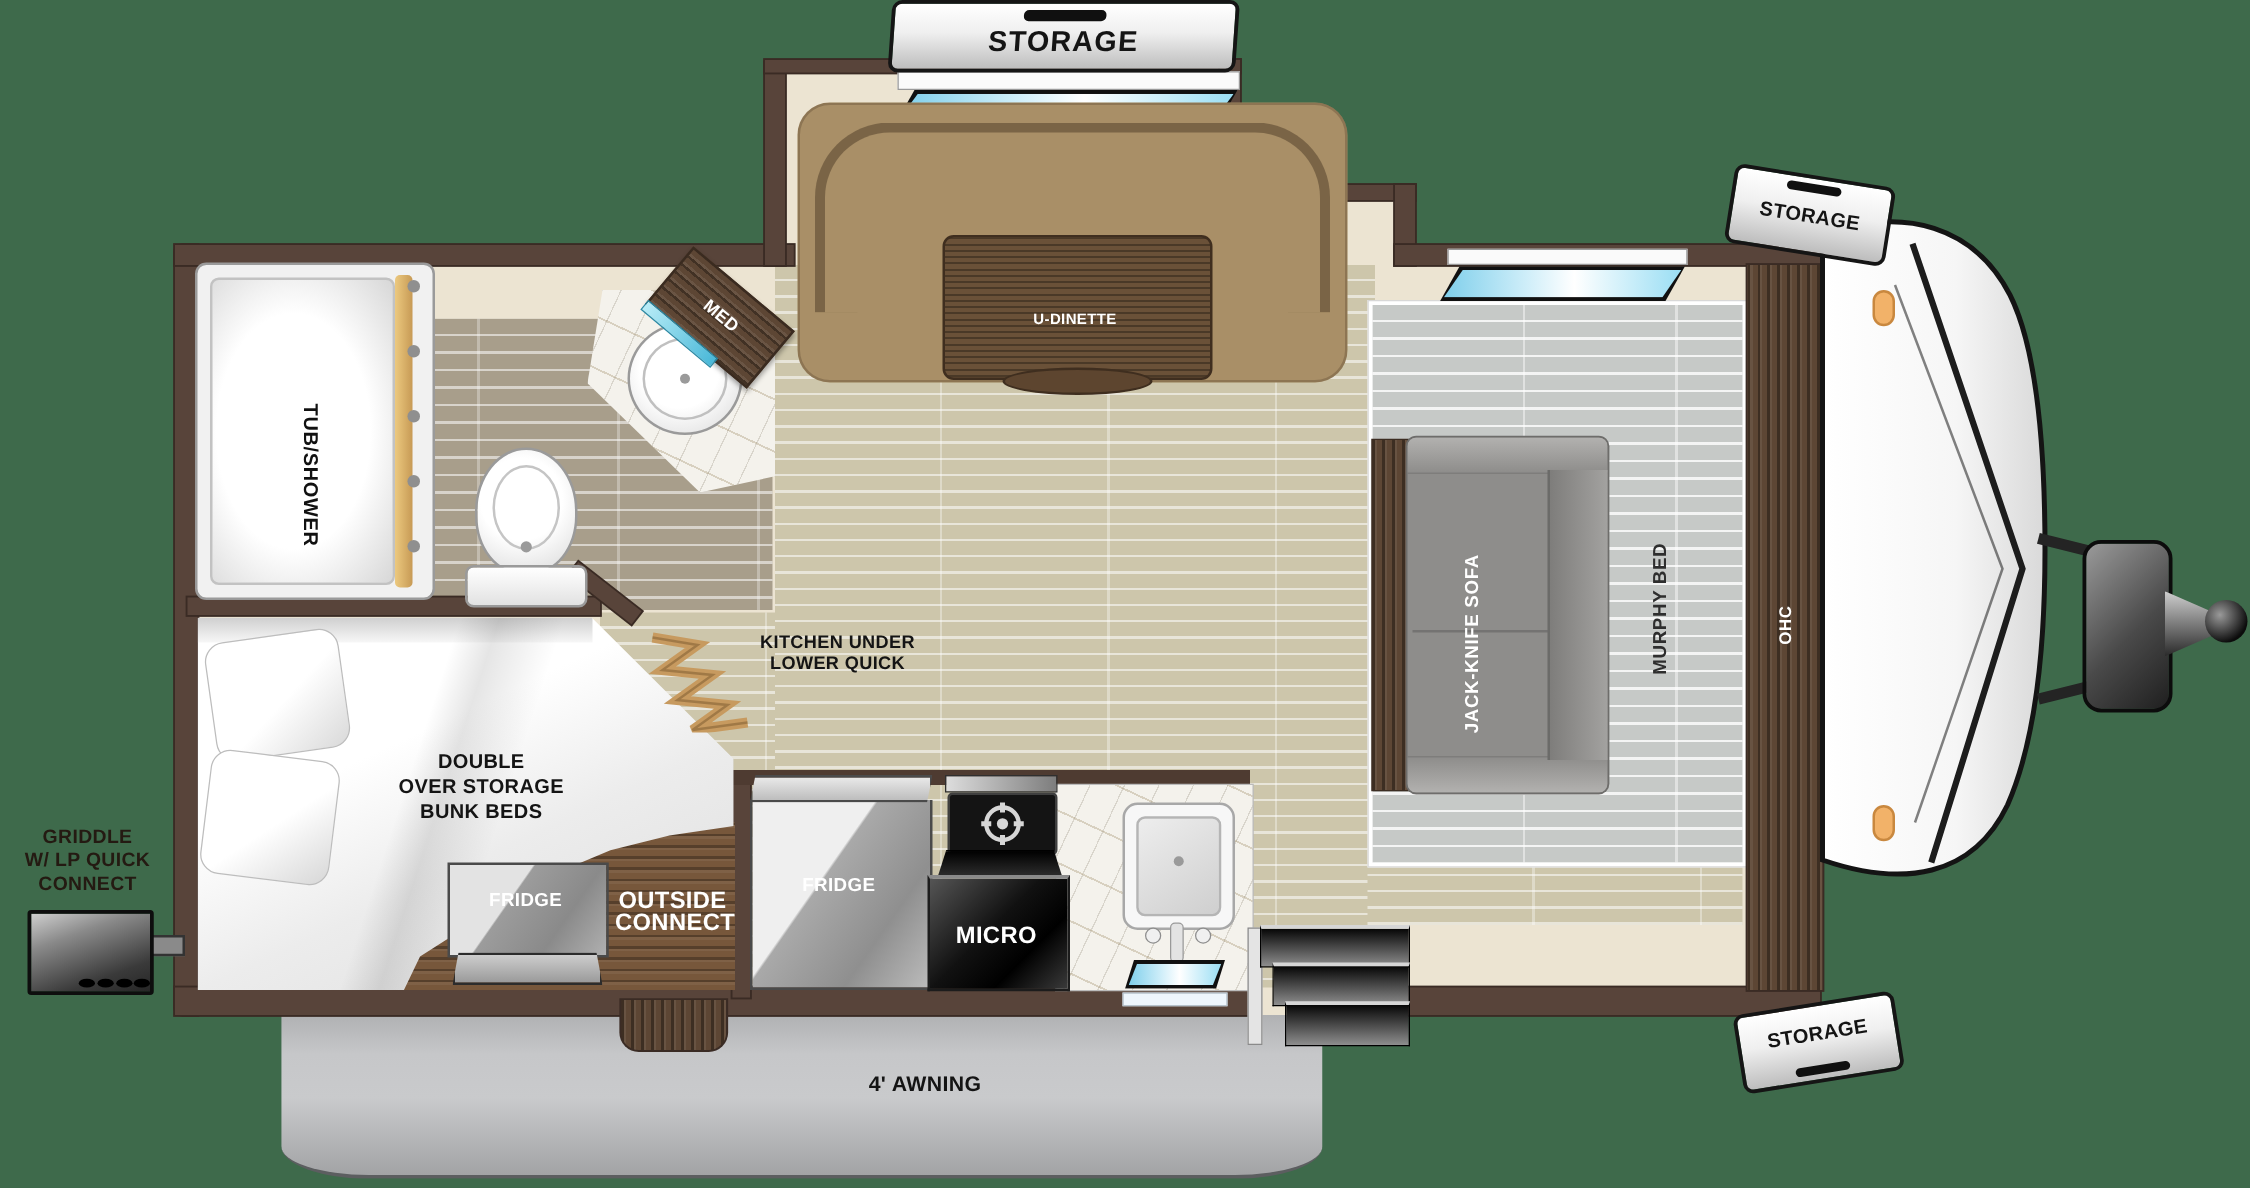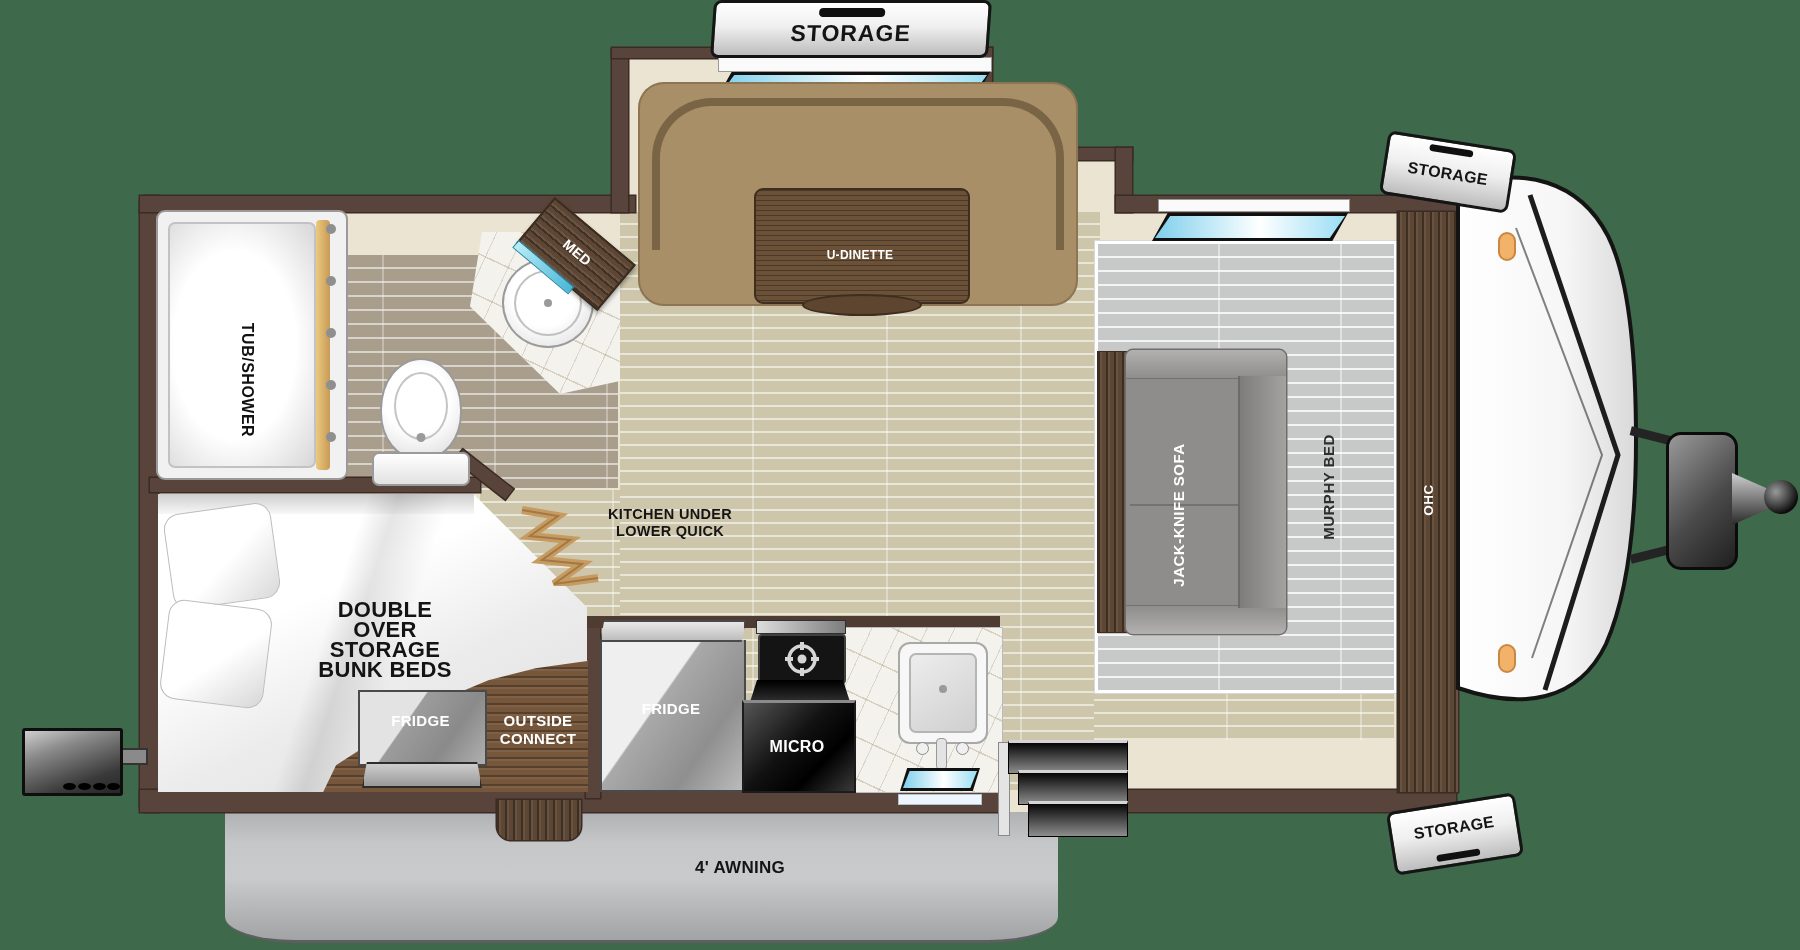--- a/index.html
+++ b/index.html
@@ -136,39 +136,39 @@
   <div class="wood-h" style="left:298px;top:658px;width:290px;height:134px;"></div>
   <div class="abs" style="left:158px;top:494px;width:429px;height:298px;
               background:linear-gradient(155deg,#ffffff 35%,#ececec 60%,#dddddd 100%);
               clip-path:polygon(0 0,73.5% 0,100% 38%,100% 56%,88% 58.5%,77% 62.5%,67% 68.5%,57% 76.5%,48% 85%,41.5% 91%,38.5% 100%,0 100%);
               filter:drop-shadow(0 0 1.5px #9a9a9a);">
     <div class="abs" style="left:0;top:0;width:316px;height:20px;background:linear-gradient(180deg,#cfcfcf,#f7f7f7);"></div>
     <div class="abs" style="inset:0;background:linear-gradient(108deg,transparent 40%,rgba(0,0,0,.10) 46%,transparent 56%);"></div>
   </div>
   <div class="abs" style="left:168px;top:508px;width:106px;height:94px;transform:rotate(-8deg);background:linear-gradient(140deg,#ffffff 55%,#d9d9d9);border:1.5px solid #bdbdbd;border-radius:16px;"></div>
   <div class="abs" style="left:164px;top:604px;width:102px;height:98px;transform:rotate(7deg);background:linear-gradient(140deg,#ffffff 55%,#d7d7d7);border:1.5px solid #bdbdbd;border-radius:16px;"></div>
-  <div class="lbl lbl-dark" style="left:295px;top:600px;width:180px;font-size:22px;line-height:20px;">
+  <div class="lbl lbl-dark" style="left:295px;top:600px;width:180px;font-size:16px;line-height:20px;">
     <div>DOUBLE</div>
     <div>OVER STORAGE</div>
     <div>BUNK BEDS</div>
   </div>
 
   <svg class="abs" style="left:518px;top:500px;" width="100" height="86" viewBox="0 0 100 86">
     <path d="M4,10 L40,16 L12,36 L52,40 L24,60 L64,64 L36,84 L80,78" fill="none" stroke="#c79a5f" stroke-width="8"></path>
     <path d="M4,10 L40,16 L12,36 L52,40 L24,60 L64,64 L36,84 L80,78" fill="none" stroke="rgba(90,60,25,.35)" stroke-width="2"></path>
   </svg>
   <div class="lbl lbl-dark" style="left:590px;top:506px;width:160px;font-size:14.5px;line-height:17px;">
     <div>KITCHEN UNDER</div>
     <div>LOWER QUICK</div>
   </div>
 
   <div class="abs" style="left:358px;top:690px;width:125px;height:72px;background:linear-gradient(125deg,#e3e3e3 0 38%,#9c9c9c 39%,#8a8a8a 70%,#b0b0b0 100%);border:2px solid #4a4a4a;"></div>
   <div class="abs" style="left:362px;top:762px;width:116px;height:22px;background:linear-gradient(180deg,#cdcdcd,#9a9a9a);border:2px solid #2c2c2c;clip-path:polygon(4% 0,96% 0,100% 100%,0 100%);"></div>
   <div class="lbl" style="left:358px;top:712px;width:125px;font-size:15px;">FRIDGE</div>
-  <div class="lbl" style="left:492px;top:712px;width:92px;font-size:15px;line-height:18px;">
+  <div class="lbl" style="left:492px;top:712px;width:92px;font-size:19px;line-height:18px;">
     <div>OUTSIDE</div>
     <div>CONNECT</div>
   </div>
   <div class="wood-v" style="left:497px;top:800px;width:84px;height:40px;border-radius:0 0 14px 14px;box-shadow:0 0 0 1.5px #3a2b24;"></div>
 
   <div class="marble" style="left:845px;top:628px;width:157px;height:164px;box-shadow:0 0 0 1px #bbb;"></div>
   <div class="abs" style="left:600px;top:640px;width:142px;height:150px;background:linear-gradient(125deg,#efefef 0 40%,#a9a9a9 41%,#8f8f8f 72%,#bcbcbc 100%);border:2px solid #4a4a4a;border-top:none;">
     <div class="abs" style="left:-2px;top:-20px;width:142px;height:18px;background:linear-gradient(180deg,#e9e9e9,#bdbdbd);border:2px solid #4a4a4a;clip-path:polygon(3% 0,100% 0,97% 100%,0 100%);"></div>
   </div>
   <div class="lbl" style="left:600px;top:700px;width:142px;font-size:15px;">FRIDGE</div>
@@ -179,21 +179,21 @@
       <circle cx="18" cy="18" r="13" fill="none" stroke="#d6d6d6" stroke-width="3.5"></circle>
       <rect x="16" y="1" width="4" height="8" fill="#d6d6d6"></rect>
       <rect x="16" y="27" width="4" height="8" fill="#d6d6d6"></rect>
       <rect x="1" y="16" width="8" height="4" fill="#d6d6d6"></rect>
       <rect x="27" y="16" width="8" height="4" fill="#d6d6d6"></rect>
       <circle cx="18" cy="18" r="4.5" fill="#d6d6d6"></circle>
     </svg>
   </div>
   <div class="abs" style="left:750px;top:680px;width:98px;height:20px;background:linear-gradient(180deg,#000000,#2e2e2e);border:1.5px solid #000;clip-path:polygon(7% 0,93% 0,100% 100%,0 100%);"></div>
   <div class="abs" style="left:742px;top:700px;width:110px;height:88px;background:linear-gradient(135deg,#555555 0%,#111111 45%,#000000 70%,#3a3a3a 100%);border:2px solid #1c1c1c;border-top:3px solid #8a8a8a;"></div>
-  <div class="lbl" style="left:742px;top:738px;width:110px;font-size:16px;">MICRO</div>
+  <div class="lbl" style="left:742px;top:738px;width:110px;font-size:19px;">MICRO</div>
 
   <div class="abs" style="left:898px;top:642px;width:86px;height:98px;background:#f7f7f7;border:2px solid #a8a8a8;border-radius:12px;">
     <div class="abs" style="left:9px;top:9px;right:9px;bottom:9px;background:linear-gradient(145deg,#ededed,#cfcfcf);border:2px solid #b5b5b5;border-radius:7px;"></div>
     <div class="abs" style="left:50%;top:46%;width:8px;height:8px;transform:translate(-50%,-50%);border-radius:50%;background:#9a9a9a;"></div>
   </div>
   <div class="abs" style="left:936px;top:738px;width:9px;height:30px;background:#e3e3e3;border:1px solid #999;border-radius:4px;"></div>
   <div class="abs" style="left:916px;top:742px;width:11px;height:11px;border-radius:50%;background:#f0f0f0;border:1.5px solid #8d8d8d;"></div>
   <div class="abs" style="left:956px;top:742px;width:11px;height:11px;border-radius:50%;background:#f0f0f0;border:1.5px solid #8d8d8d;"></div>
   <div class="win-outer" style="left:900px;top:768px;width:80px;height:23px;clip-path:polygon(9% 0,100% 0,91% 100%,0 100%);">
     <div class="win-inner" style="clip-path:polygon(9% 0,100% 0,91% 100%,0 100%);"></div>
@@ -222,20 +222,25 @@
     <rect x="47" y="75" width="16" height="27" rx="8" fill="#f2b269" stroke="#c9883f" stroke-width="2"></rect>
     <rect x="47" y="487" width="16" height="27" rx="8" fill="#f2b269" stroke="#c9883f" stroke-width="2"></rect>
   </svg>
 
   <div class="abs" style="left:1630px;top:432px;width:48px;height:9px;background:#242424;transform:rotate(14deg);"></div>
   <div class="abs" style="left:1630px;top:549px;width:48px;height:9px;background:#242424;transform:rotate(-14deg);"></div>
   <div class="abs" style="left:1666px;top:432px;width:66px;height:132px;background:linear-gradient(135deg,#9a9a9a 0%,#4a4a4a 55%,#1f1f1f 100%);border:3px solid #0c0c0c;border-radius:15px;"></div>
   <div class="abs" style="left:1732px;top:473px;width:38px;height:52px;background:linear-gradient(180deg,#cfcfcf,#2a2a2a);clip-path:polygon(0 0,100% 32%,100% 68%,0 100%);"></div>
   <div class="abs" style="left:1764px;top:480px;width:34px;height:34px;border-radius:50%;background:radial-gradient(circle at 35% 35%,#9a9a9a,#0c0c0c 72%);"></div>
 
+  <div class="lbl lbl-dark" style="left:2px;top:660px;width:136px;font-size:15.5px;line-height:19px;color:#241a12;">
+    <div>GRIDDLE</div>
+    <div>W/ LP QUICK</div>
+    <div>CONNECT</div>
+  </div>
   <div class="abs" style="left:114px;top:748px;width:30px;height:13px;background:#8a8a8a;border:2px solid #333;"></div>
   <div class="abs" style="left:22px;top:728px;width:95px;height:62px;background:linear-gradient(160deg,#cfcfcf 0%,#8a8a8a 30%,#3a3a3a 75%,#262626 100%);border:3px solid #0e0e0e;border-radius:3px;">
     <div class="abs" style="right:44px;bottom:3px;width:13px;height:7px;border-radius:50%;background:#000;"></div>
     <div class="abs" style="right:29px;bottom:3px;width:13px;height:7px;border-radius:50%;background:#000;"></div>
     <div class="abs" style="right:14px;bottom:3px;width:13px;height:7px;border-radius:50%;background:#000;"></div>
     <div class="abs" style="right:0px;bottom:3px;width:13px;height:7px;border-radius:50%;background:#000;"></div>
   </div>
 
   <div class="tag" style="left:712px;top:0px;width:272px;height:52px;transform:skewX(-4deg);">
     <div class="handle" style="top:5px;width:66px;height:9px;"></div>

